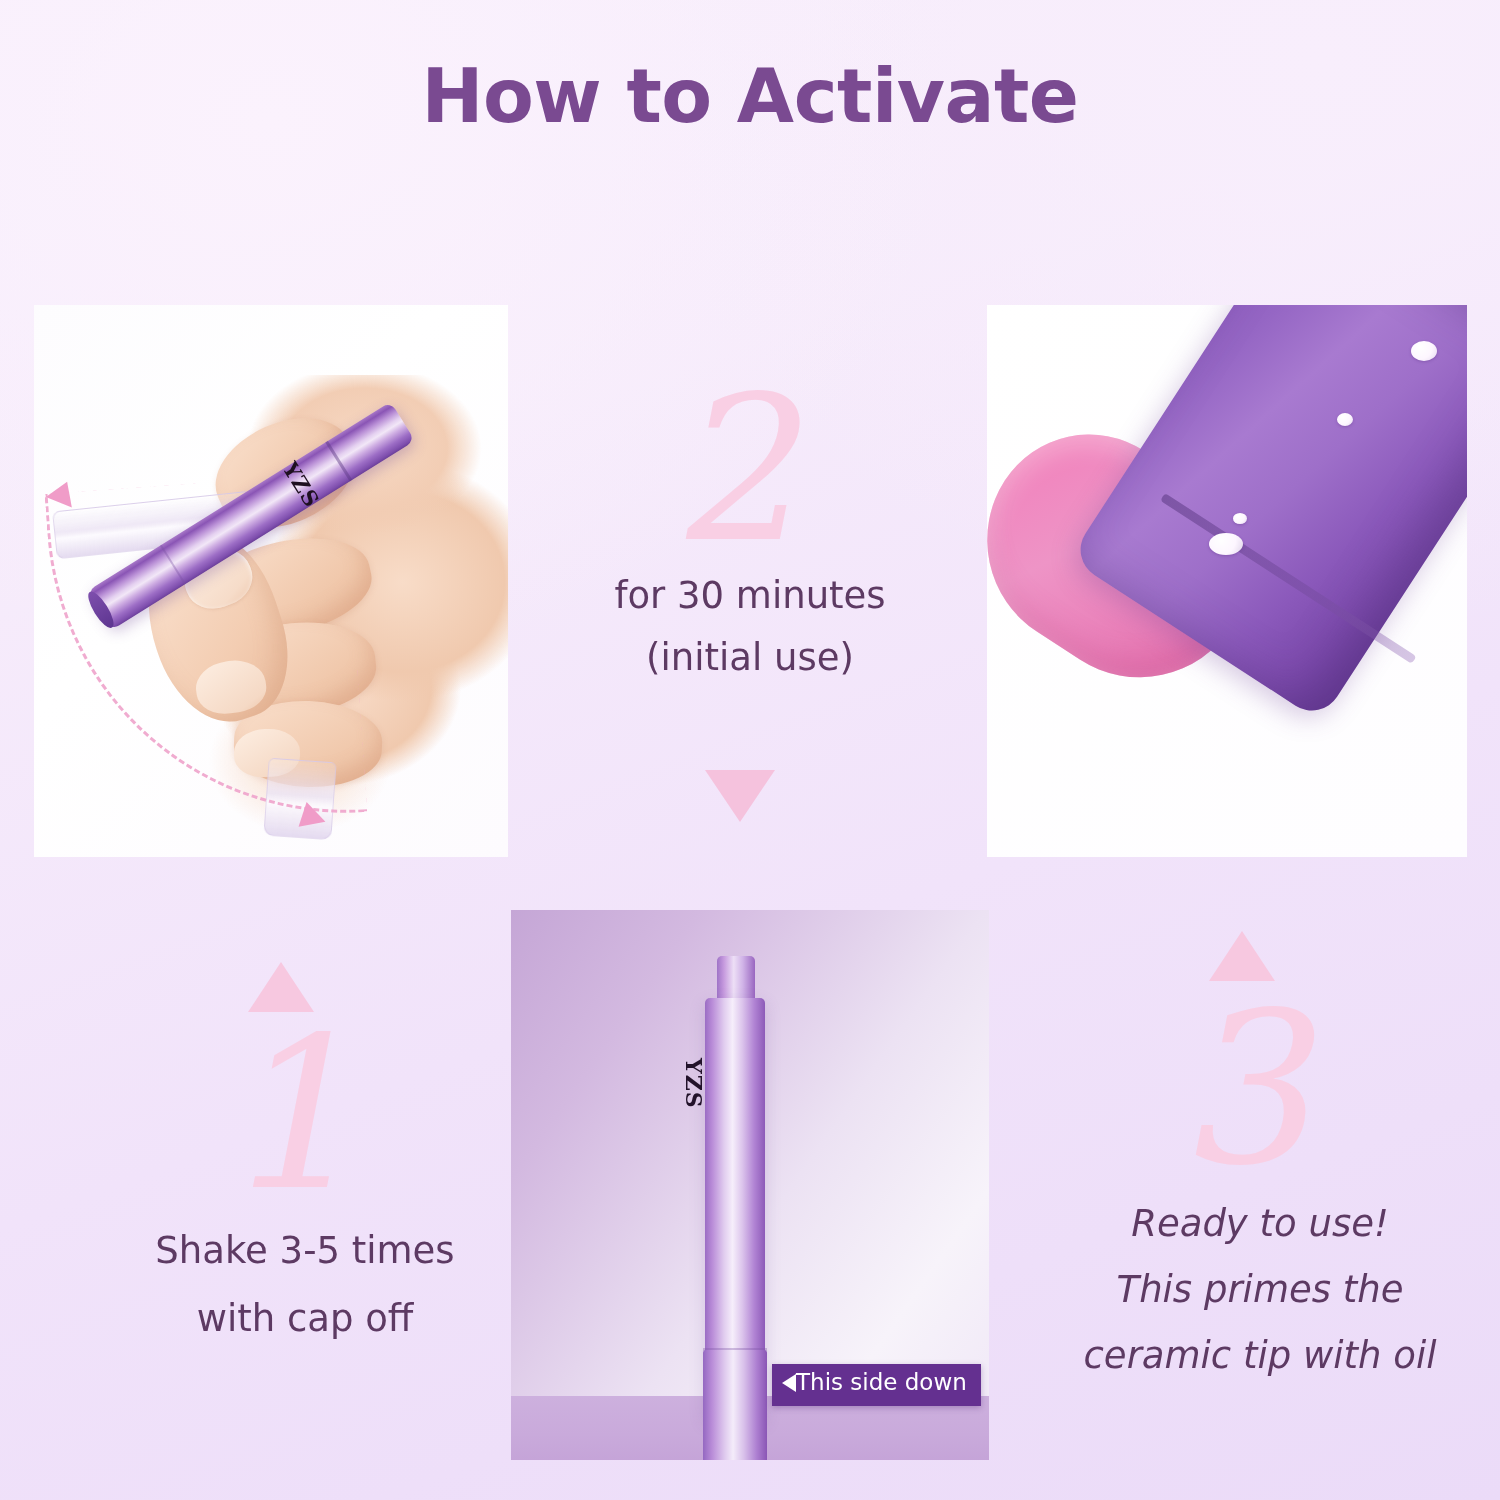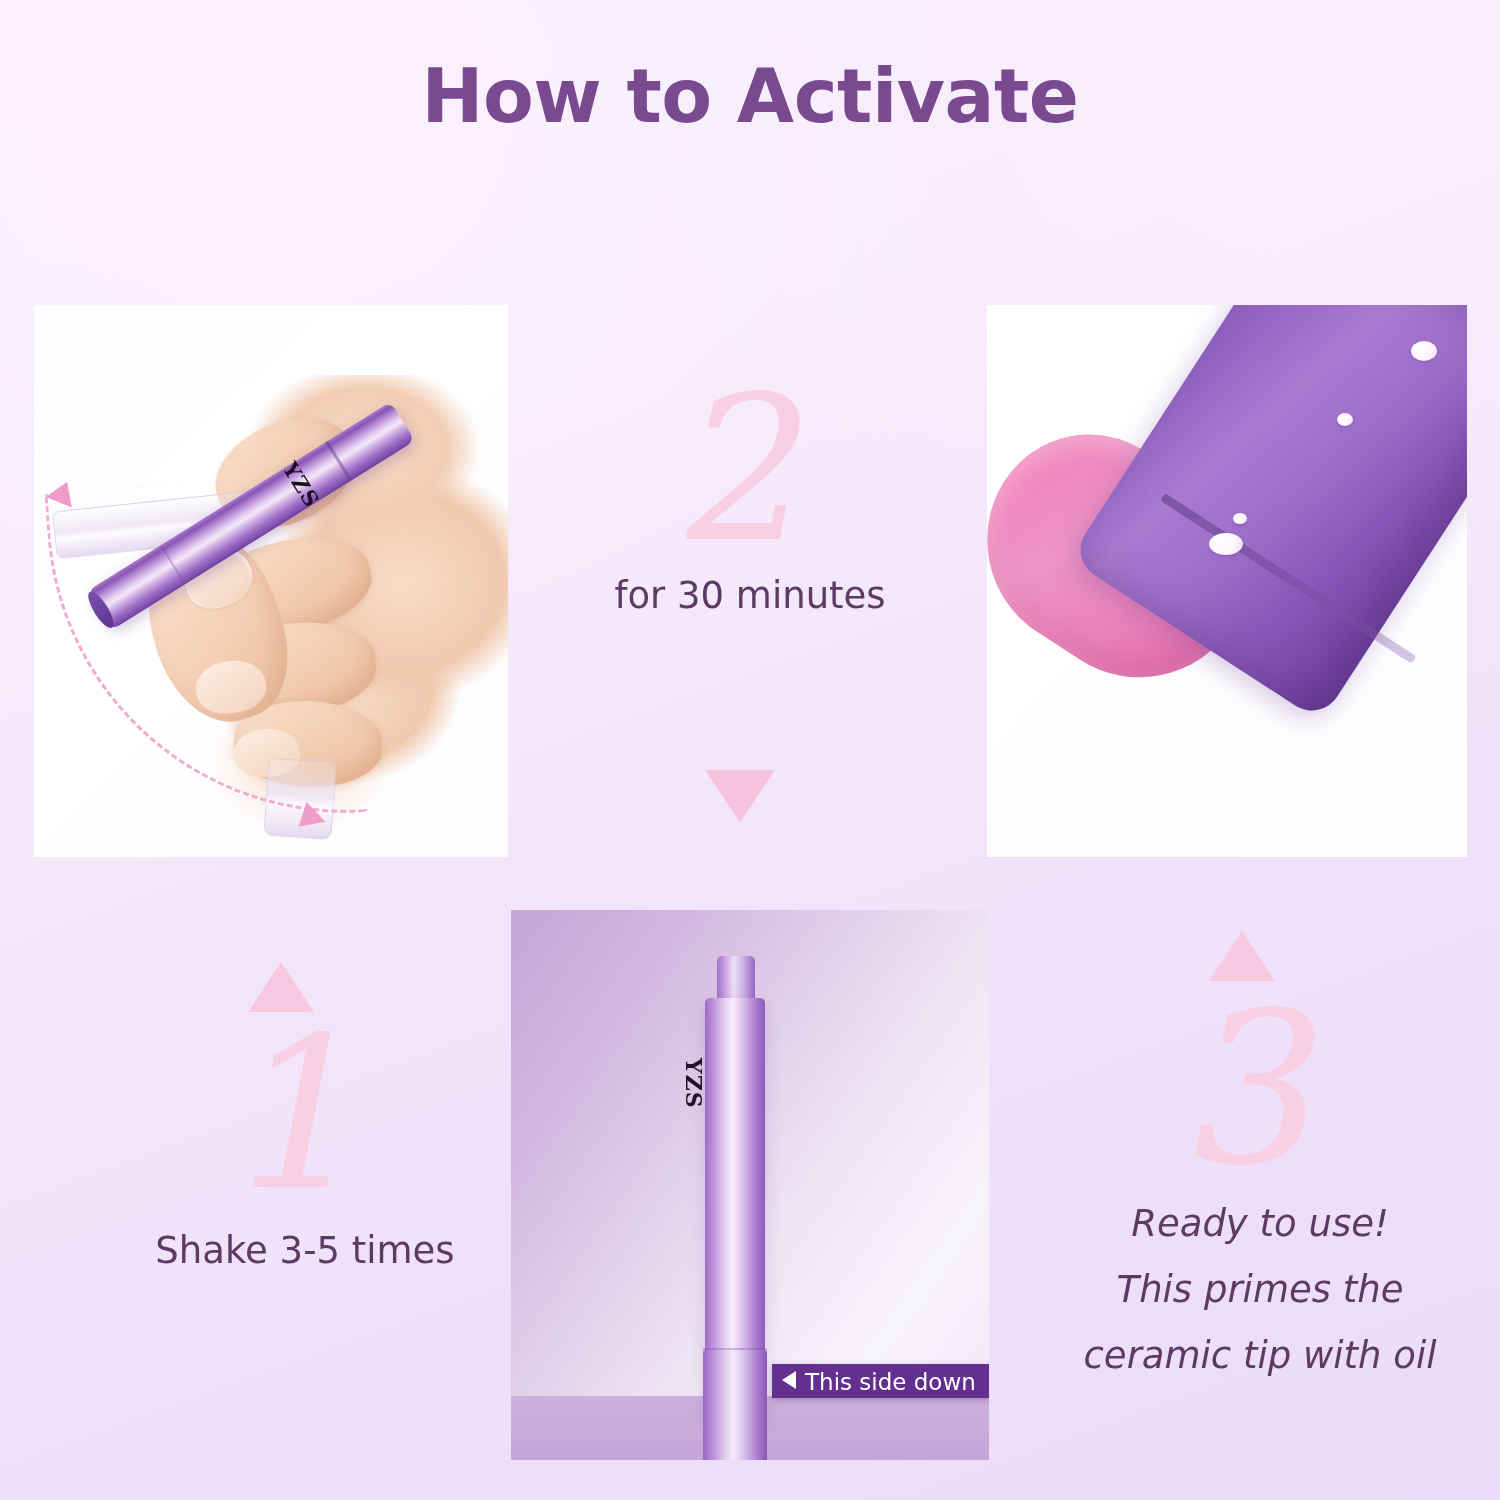--- a/index.html
+++ b/index.html
@@ -199,22 +199,22 @@
   }
   .stand-yzs {
     position:absolute; left:196px; top:148px;
     transform:rotate(90deg); transform-origin:0 0;
     font-family:"DejaVu Serif", serif; font-weight:bold;
     font-size:22px; color:#22122a; letter-spacing:1px;
   }
   .side-badge {
     position:absolute; left:261px; top:454px;
     background:#643090; color:#ffffff;
-    padding:7px 14px 4px 10px;
-    display:flex; gap:9px;
+    padding:7px 14px 12px 10px;
+    display:flex; align-items:center; 
     font-size:23px; line-height:1;
     white-space:nowrap;
     box-shadow:0 2px 6px rgba(70,30,110,.3);
   }
   .badge-tri {
     width:0;height:0;
     border-top:9px solid transparent;border-bottom:9px solid transparent;
     border-right:14px solid #ffffff;
   }
 
@@ -316,25 +316,27 @@
   <div class="side-badge">
     <span class="badge-tri"></span>
     <span>This side down</span>
   </div>
 </div>
 
 <div class="tri tri-up-1"></div>
 <div class="step step-1">
   <div class="step-num">1</div>
   <div class="step-text">Shake 3-5 times</div>
+  <div class="step-text">with cap off</div>
 </div>
 
 <div class="step step-2">
   <div class="step-num">2</div>
   <div class="step-text">for 30 minutes</div>
+  <div class="step-text">(initial use)</div>
 </div>
 <div class="tri tri-down"></div>
 
 <div class="tri tri-up-3"></div>
 <div class="step step-3">
   <div class="step-num">3</div>
   <div class="step-text">Ready to use!</div>
   <div class="step-text">This primes the</div>
   <div class="step-text">ceramic tip with oil</div>
 </div>

